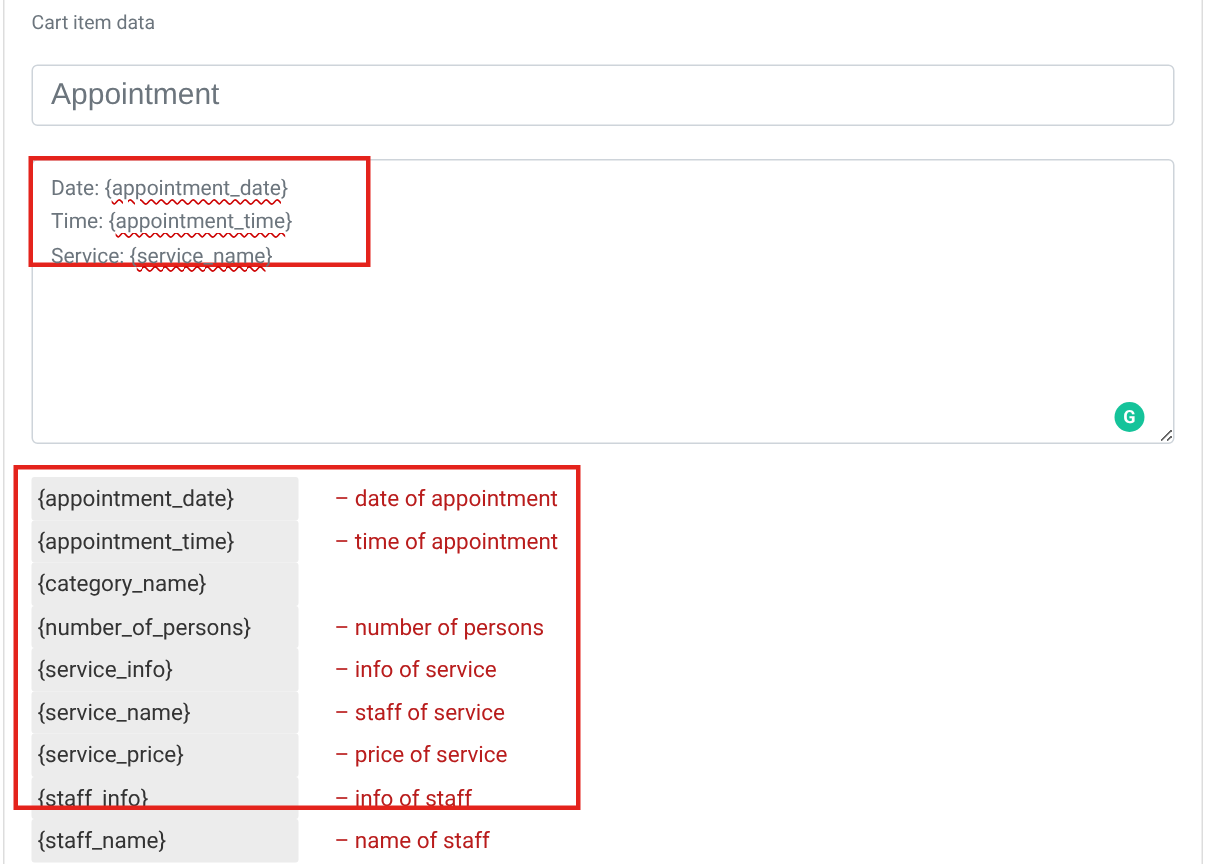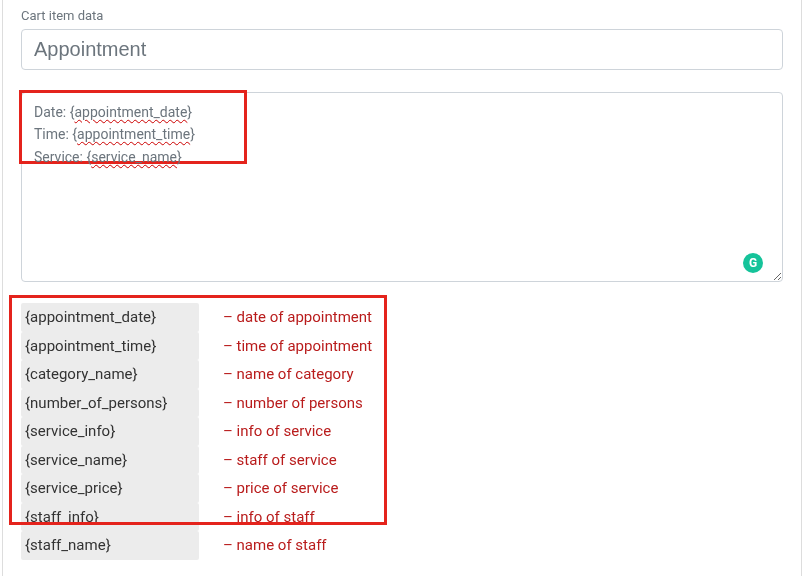--- a/index.html
+++ b/index.html
@@ -13,21 +13,21 @@
     .panel {
       border: 1px solid #ddd;
       border-top: none;
       padding: 6px 18px 18px 18px;
       width: 800px;
       margin: 0 2px;
     }
     .field-label {
       color: #6c757d;
       font-size: 13px;
-      margin-bottom: 6px;
+      margin-bottom: 20px;
       margin-top: 2px;
     }
     .text-input {
       width: 100%;
       padding: 8px 12px;
       border: 1px solid #ced4da;
       border-radius: 4px;
       font-size: 20px;
       color: #6c757d;
       background: #fff;
@@ -150,21 +150,20 @@
   <div class="vars-row">
         <span class="var-token"><span class="var-token-inner">{appointment_date}</span></span>
         <span class="var-desc">– date of appointment</span>
       </div>
       <div class="vars-row">
         <span class="var-token"><span class="var-token-inner">{appointment_time}</span></span>
         <span class="var-desc">– time of appointment</span>
       </div>
       <div class="vars-row">
         <span class="var-token"><span class="var-token-inner">{category_name}</span></span>
-        <span class="var-desc">– name of category</span>
       </div>
       <div class="vars-row">
         <span class="var-token"><span class="var-token-inner">{number_of_persons}</span></span>
         <span class="var-desc">– number of persons</span>
       </div>
       <div class="vars-row">
         <span class="var-token"><span class="var-token-inner">{service_info}</span></span>
         <span class="var-desc">– info of service</span>
       </div>
       <div class="vars-row">

